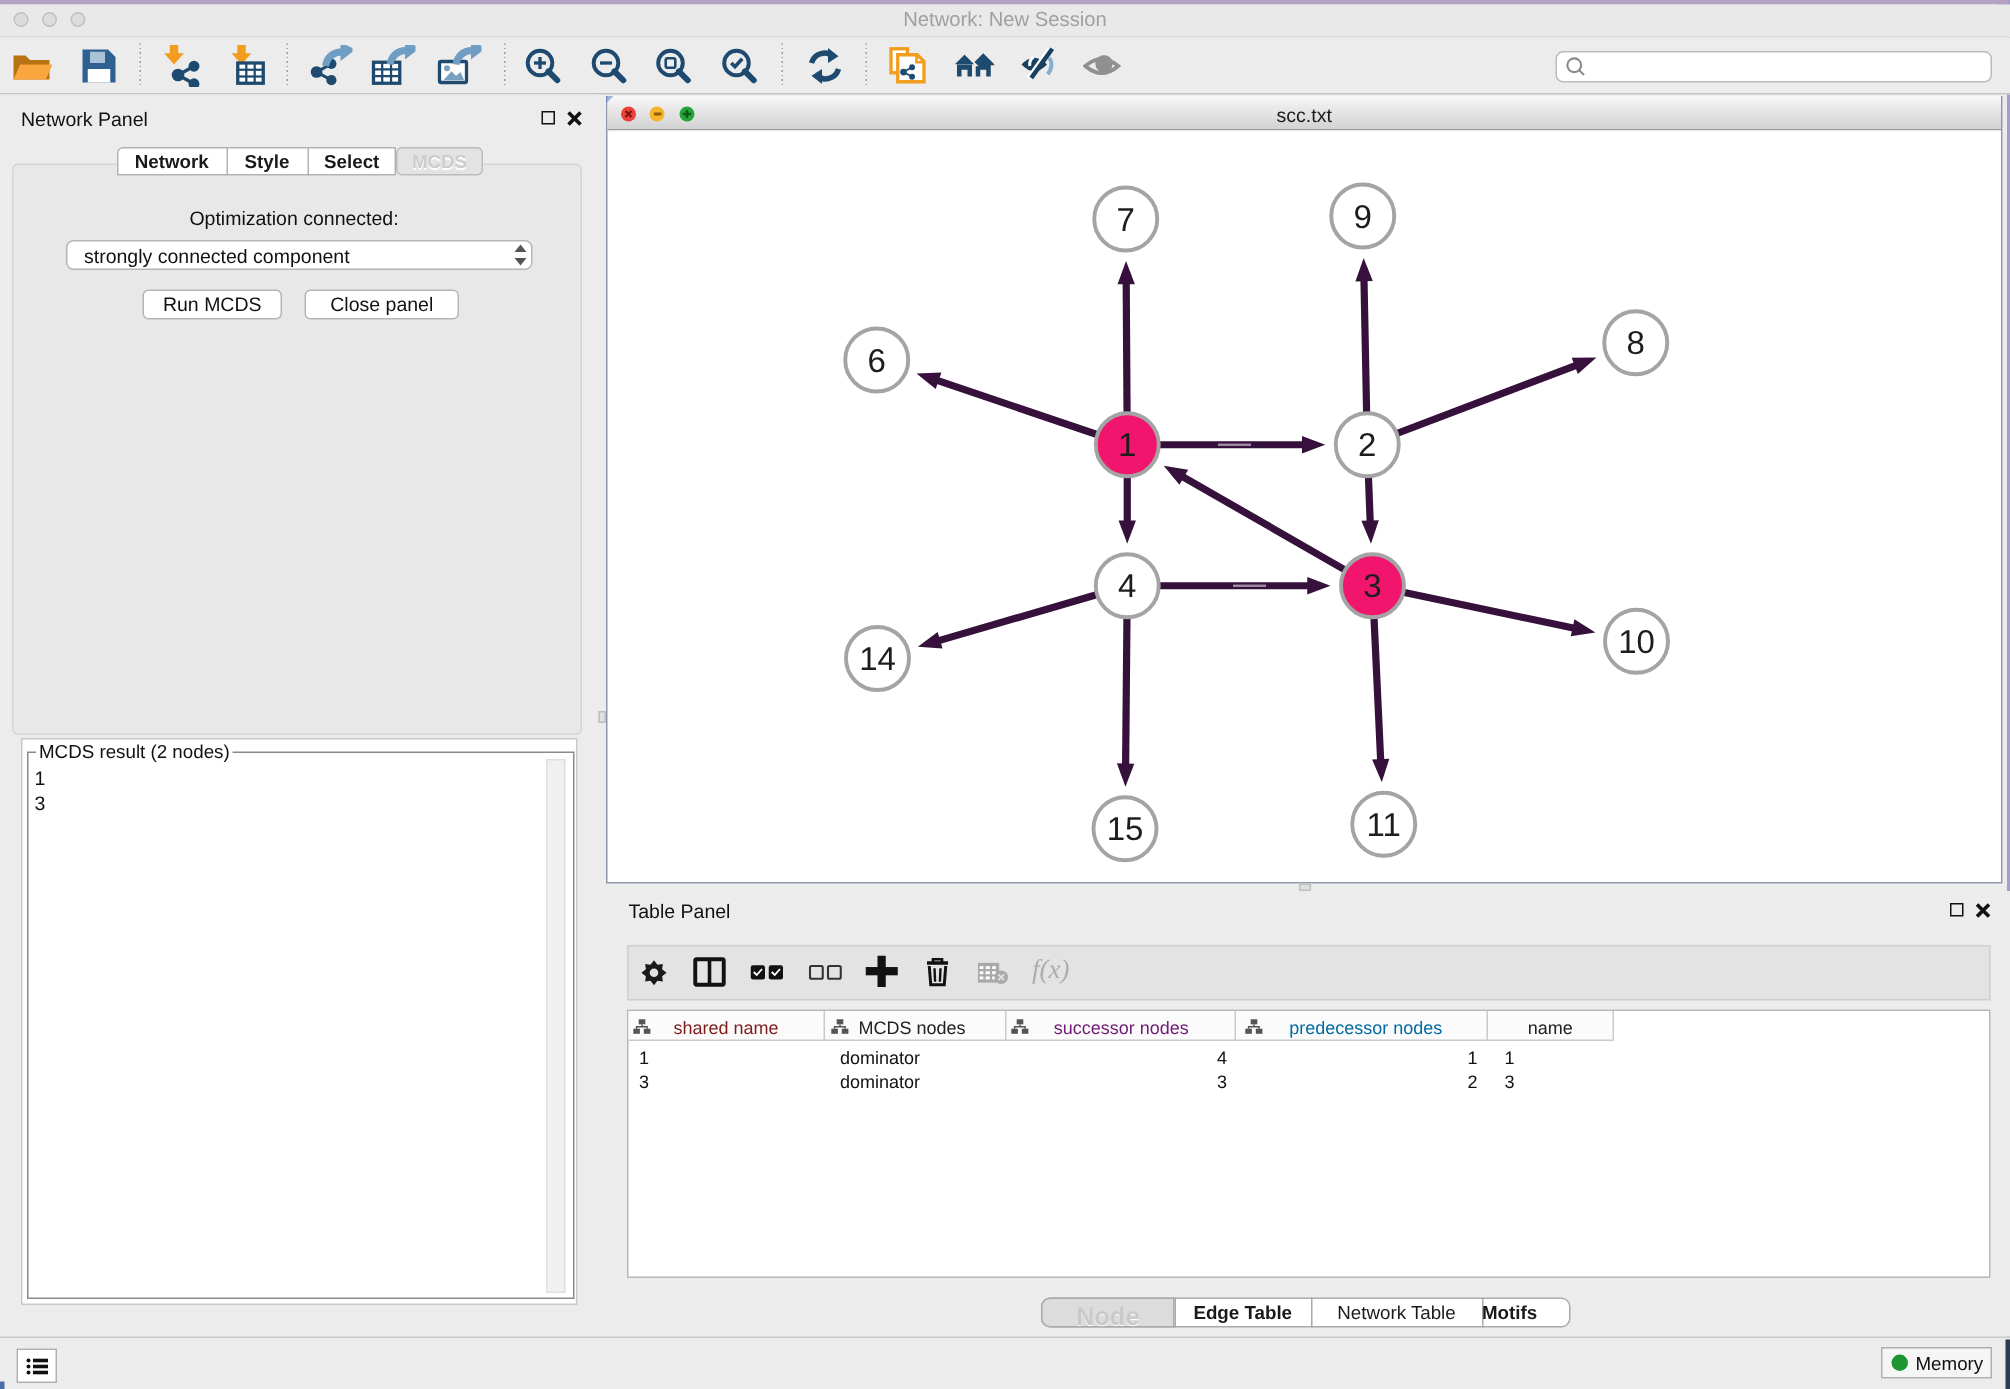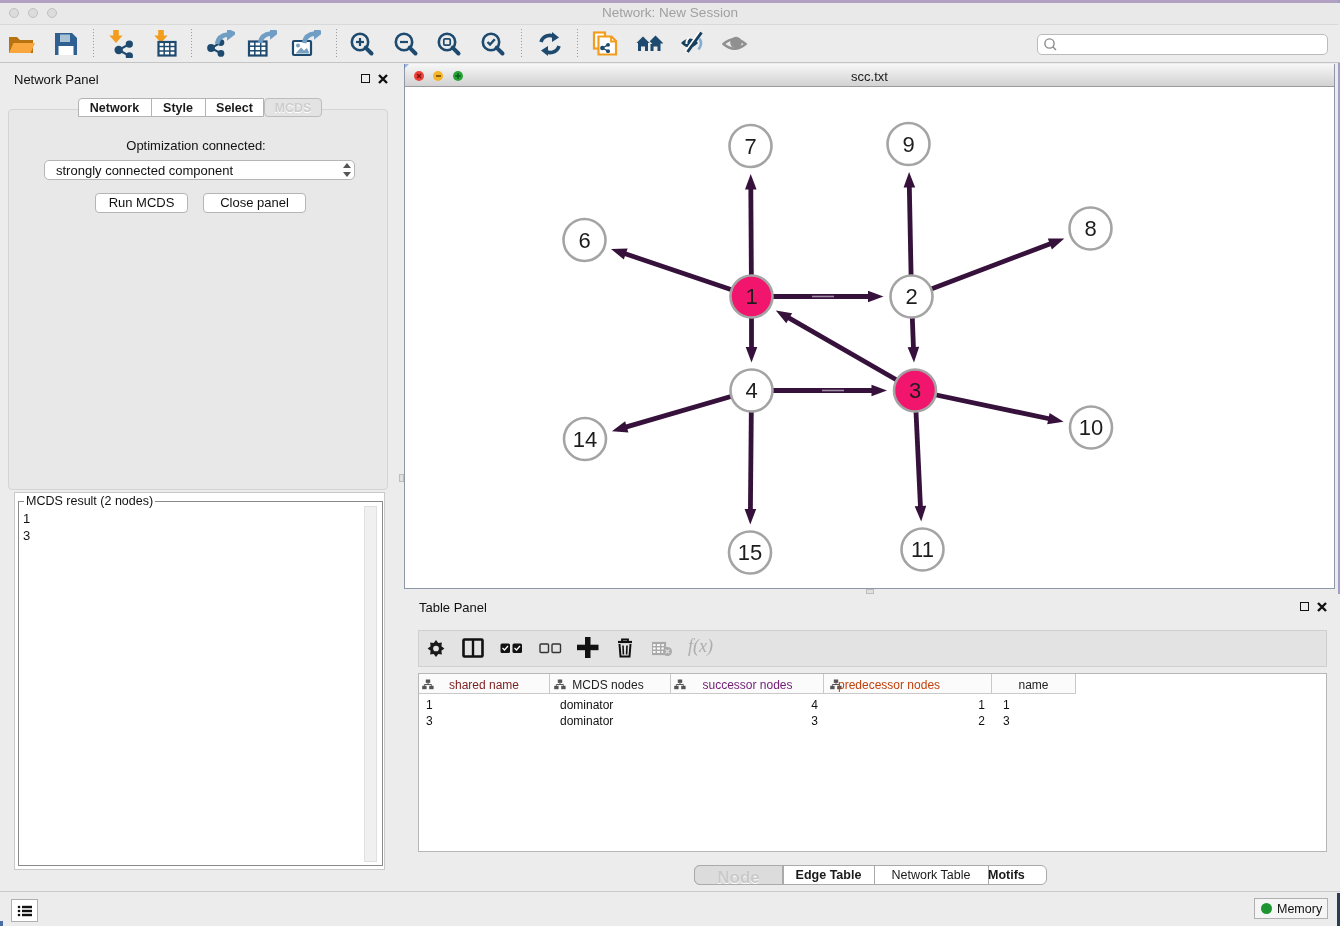--- a/index.html
+++ b/index.html
@@ -321,21 +321,21 @@
   </svg>
 <svg style="position:absolute;left:830px;top:679px" width="12" height="11" viewBox="0 0 12 11">
     <rect x="3.8" y="0.5" width="4.4" height="3.4" fill="#555"></rect>
     <rect x="0.2" y="6.8" width="4.4" height="3.4" fill="#555"></rect>
     <rect x="7.2" y="6.8" width="4.4" height="3.4" fill="#555"></rect>
     <path d="M6 4 L6 5.5 M2.4 6.8 L2.4 5.5 L9.4 5.5 L9.4 6.8" stroke="#555" stroke-width="1" fill="none"></path>
   </svg>
 <div class="abs" style="left:428px;top:678px;width:112px;text-align:center;font-size:12px;color:#7f1d1d">shared name</div>
 <div class="abs" style="left:558px;top:678px;width:100px;text-align:center;font-size:12px;color:#222">MCDS nodes</div>
 <div class="abs" style="left:681px;top:678px;width:133px;text-align:center;font-size:12px;color:#701a75">successor nodes</div>
-<div class="abs" style="left:838px;top:678px;width:145px;text-align:left;font-size:12px;color:#c2410c">predecessor nodes</div>
+<div class="abs" style="left:838px;top:678px;width:145px;text-align:center;font-size:12px;color:#0369a1">predecessor nodes</div>
 <div class="abs" style="left:992px;top:678px;width:83px;text-align:center;font-size:12px;color:#222">name</div>
 <div class="abs" style="left:426px;top:698px;font-size:12px;color:#111">1</div>
 <div class="abs" style="left:560px;top:698px;font-size:12px;color:#111">dominator</div>
 <div class="abs" style="left:770px;top:698px;width:48px;text-align:right;font-size:12px;color:#111">4</div>
 <div class="abs" style="left:940px;top:698px;width:45px;text-align:right;font-size:12px;color:#111">1</div>
 <div class="abs" style="left:1003px;top:698px;font-size:12px;color:#111">1</div>
 <div class="abs" style="left:426px;top:714px;font-size:12px;color:#111">3</div>
 <div class="abs" style="left:560px;top:714px;font-size:12px;color:#111">dominator</div>
 <div class="abs" style="left:770px;top:714px;width:48px;text-align:right;font-size:12px;color:#111">3</div>
 <div class="abs" style="left:940px;top:714px;width:45px;text-align:right;font-size:12px;color:#111">2</div>

